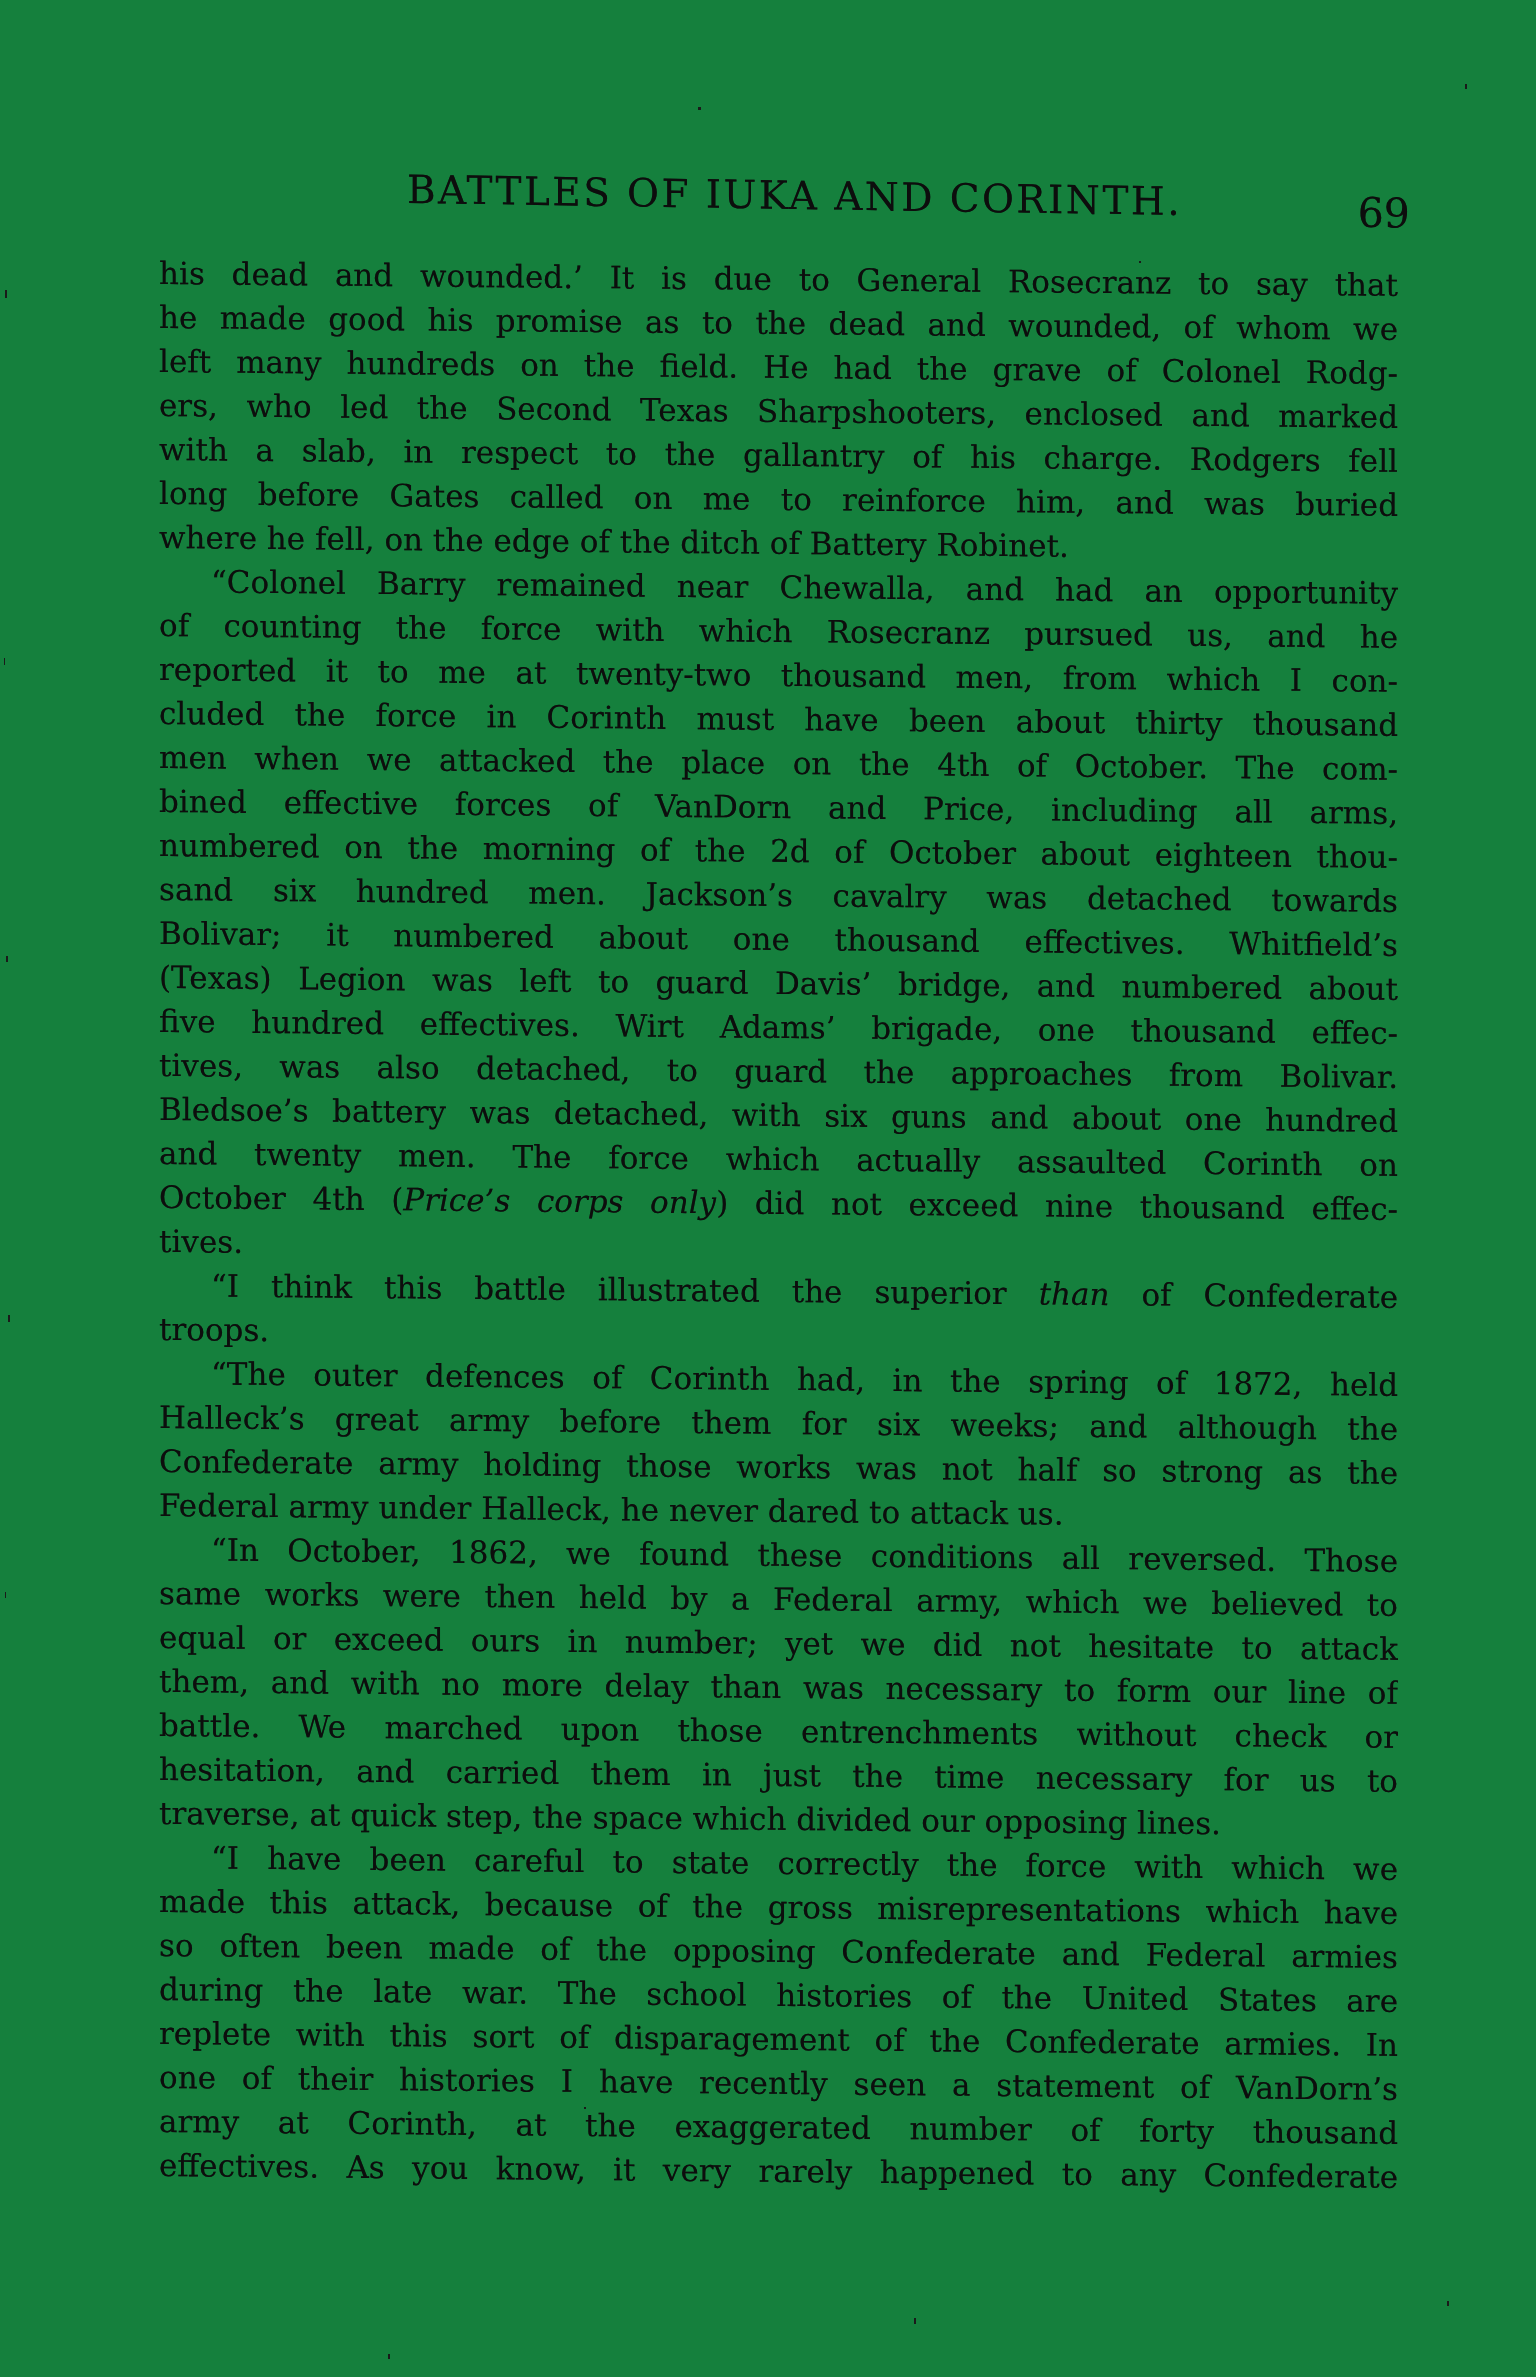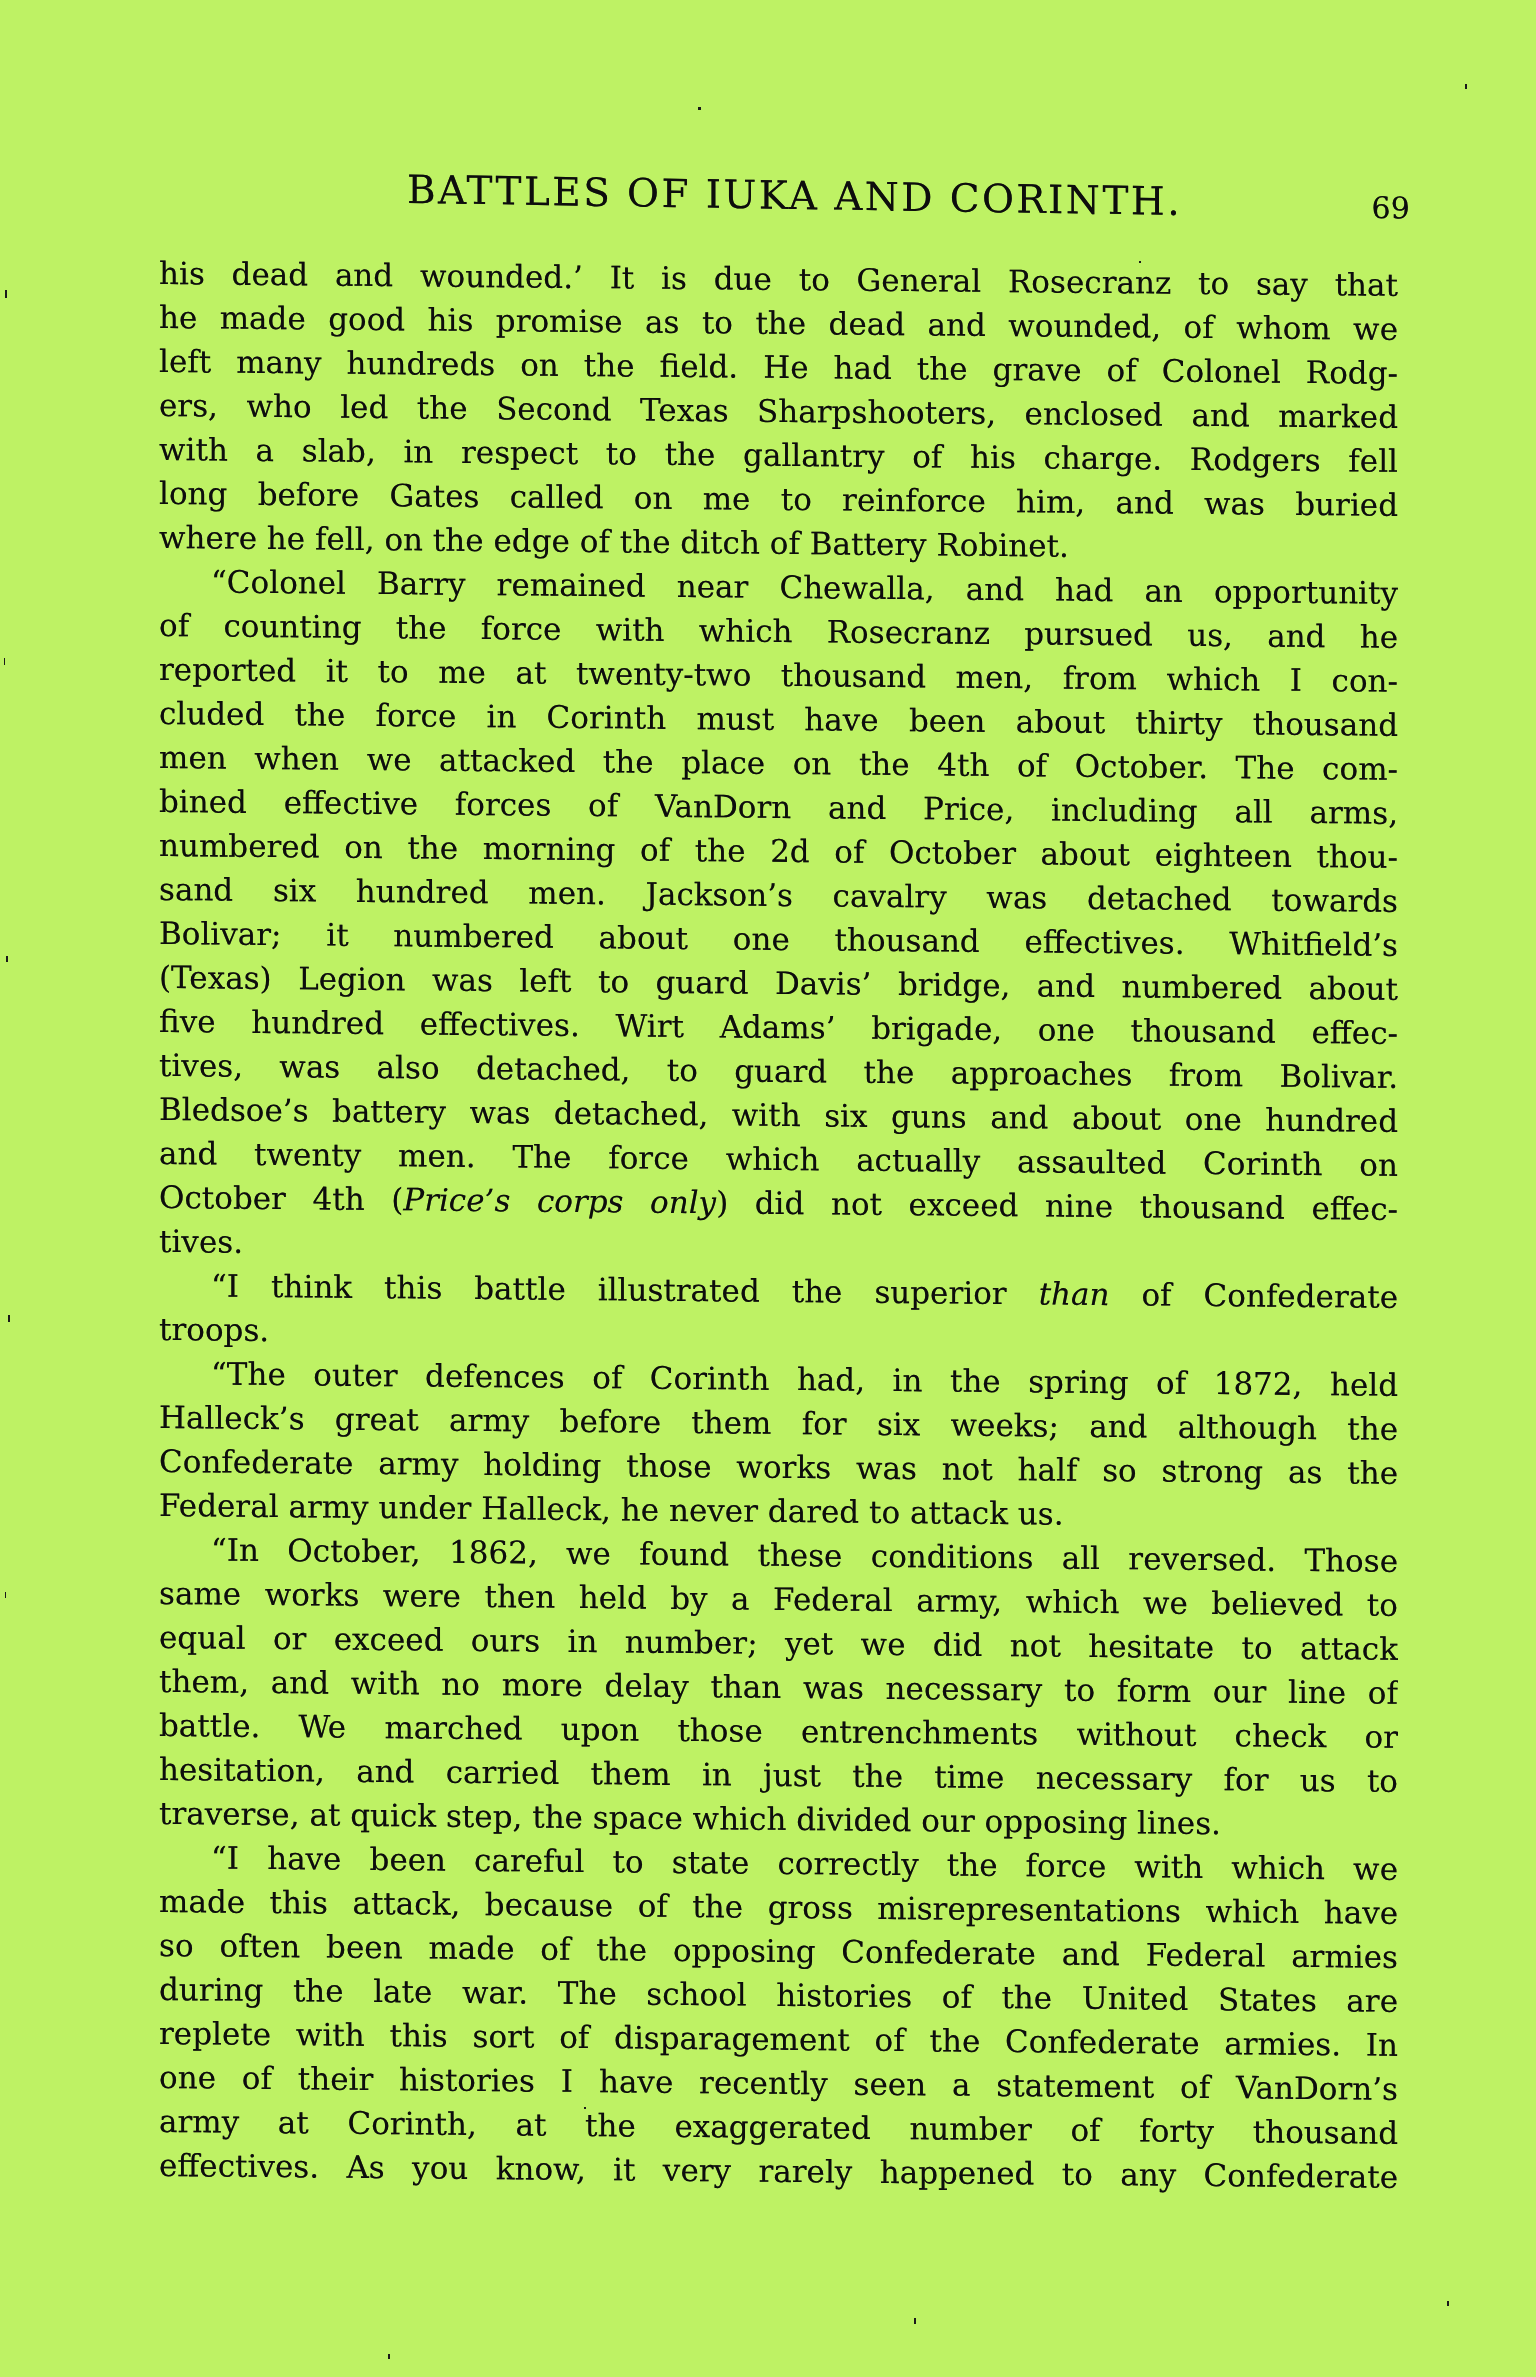--- a/index.html
+++ b/index.html
@@ -4,21 +4,21 @@
 <style>
   html, body {
     margin: 0;
     padding: 0;
     background: #ffffff;
   }
   .page {
     position: relative;
     width: 1536px;
     height: 2377px;
-    background: #bef264;
+    background: #15803d;
     overflow: hidden;
     font-family: "DejaVu Serif", "Liberation Serif", serif;
     color: #0d0d0d;
   }
   
   .content {
     position: absolute;
     left: 159px;
     top: 0;
     width: 1239px;
@@ -41,21 +41,21 @@
     font-size: 39px;
     letter-spacing: 2.4px;
     line-height: 1;
     white-space: nowrap;
     text-shadow: 0 0 0.6px rgba(10,10,10,0.65);
   }
   .page-number {
     position: absolute;
     top: 8.3px;
     right: -11.8px;
-    font-size: 30px;
+    font-size: 41px;
     line-height: 1;
     text-shadow: 0 0 0.6px rgba(10,10,10,0.65);
   }
   .body-text {
     position: absolute;
     top: 251px;
     left: 0;
     width: 1239px;
   }
   .line {

